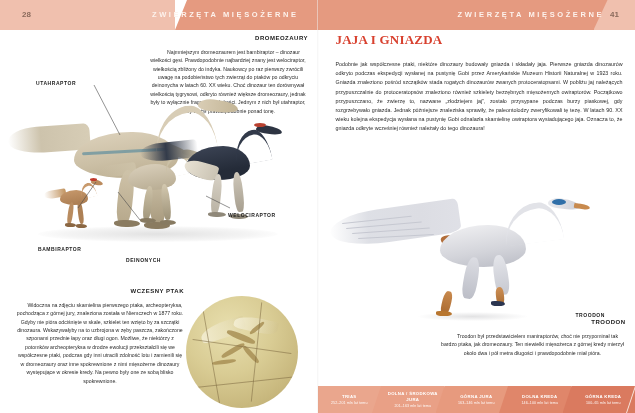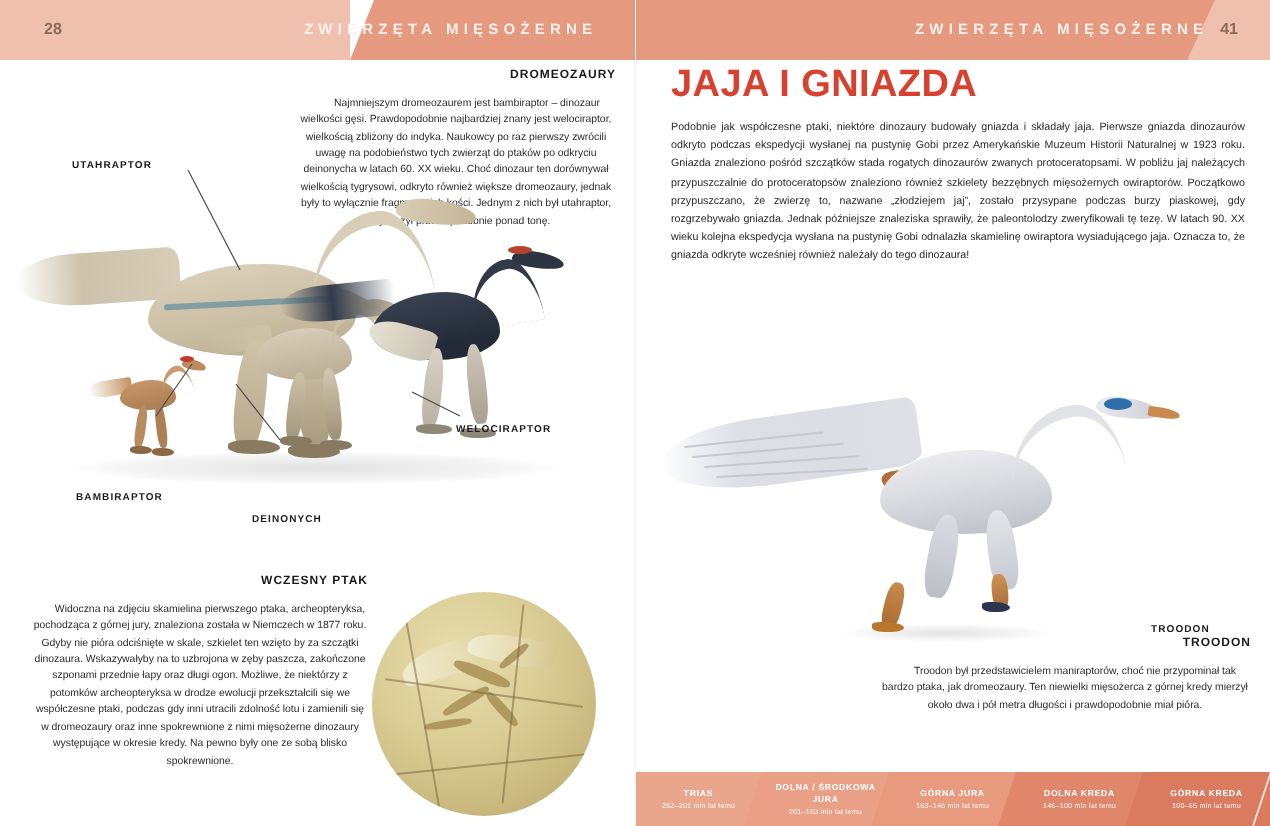--- a/index.html
+++ b/index.html
@@ -54,22 +54,23 @@
   .blk-dromeo{left:148px;top:34px;width:160px;}
   .blk-dromeo p{margin:0;text-indent:11px;text-align:center;}
 
   .blk-ptak{left:16px;top:287px;width:168px;}
   .blk-ptak .sect-title{text-align:right;}
   .blk-ptak p{margin:0;text-indent:10px;text-align:center;}
 
   
   .jaja-title{
     position:absolute;left:18px;top:32px;
-    font-size:19px;font-weight:bold;letter-spacing:.2px;
+    font-size:13px;font-weight:bold;letter-spacing:.2px;
     color:#d8412f;
+    font-family:Liberation Serif, serif;
   }
   .blk-jaja{left:18px;top:60px;width:287px;}
   .blk-jaja p{margin:0;text-align:justify;text-indent:0;font-size:5.35px;line-height:1.72;}
 
   .blk-troodon{left:122px;top:318px;width:186px;}
   .blk-troodon .sect-title{text-align:right;}
   .blk-troodon p{margin:0;text-indent:10px;text-align:center;}
 
   
   .lbl{

